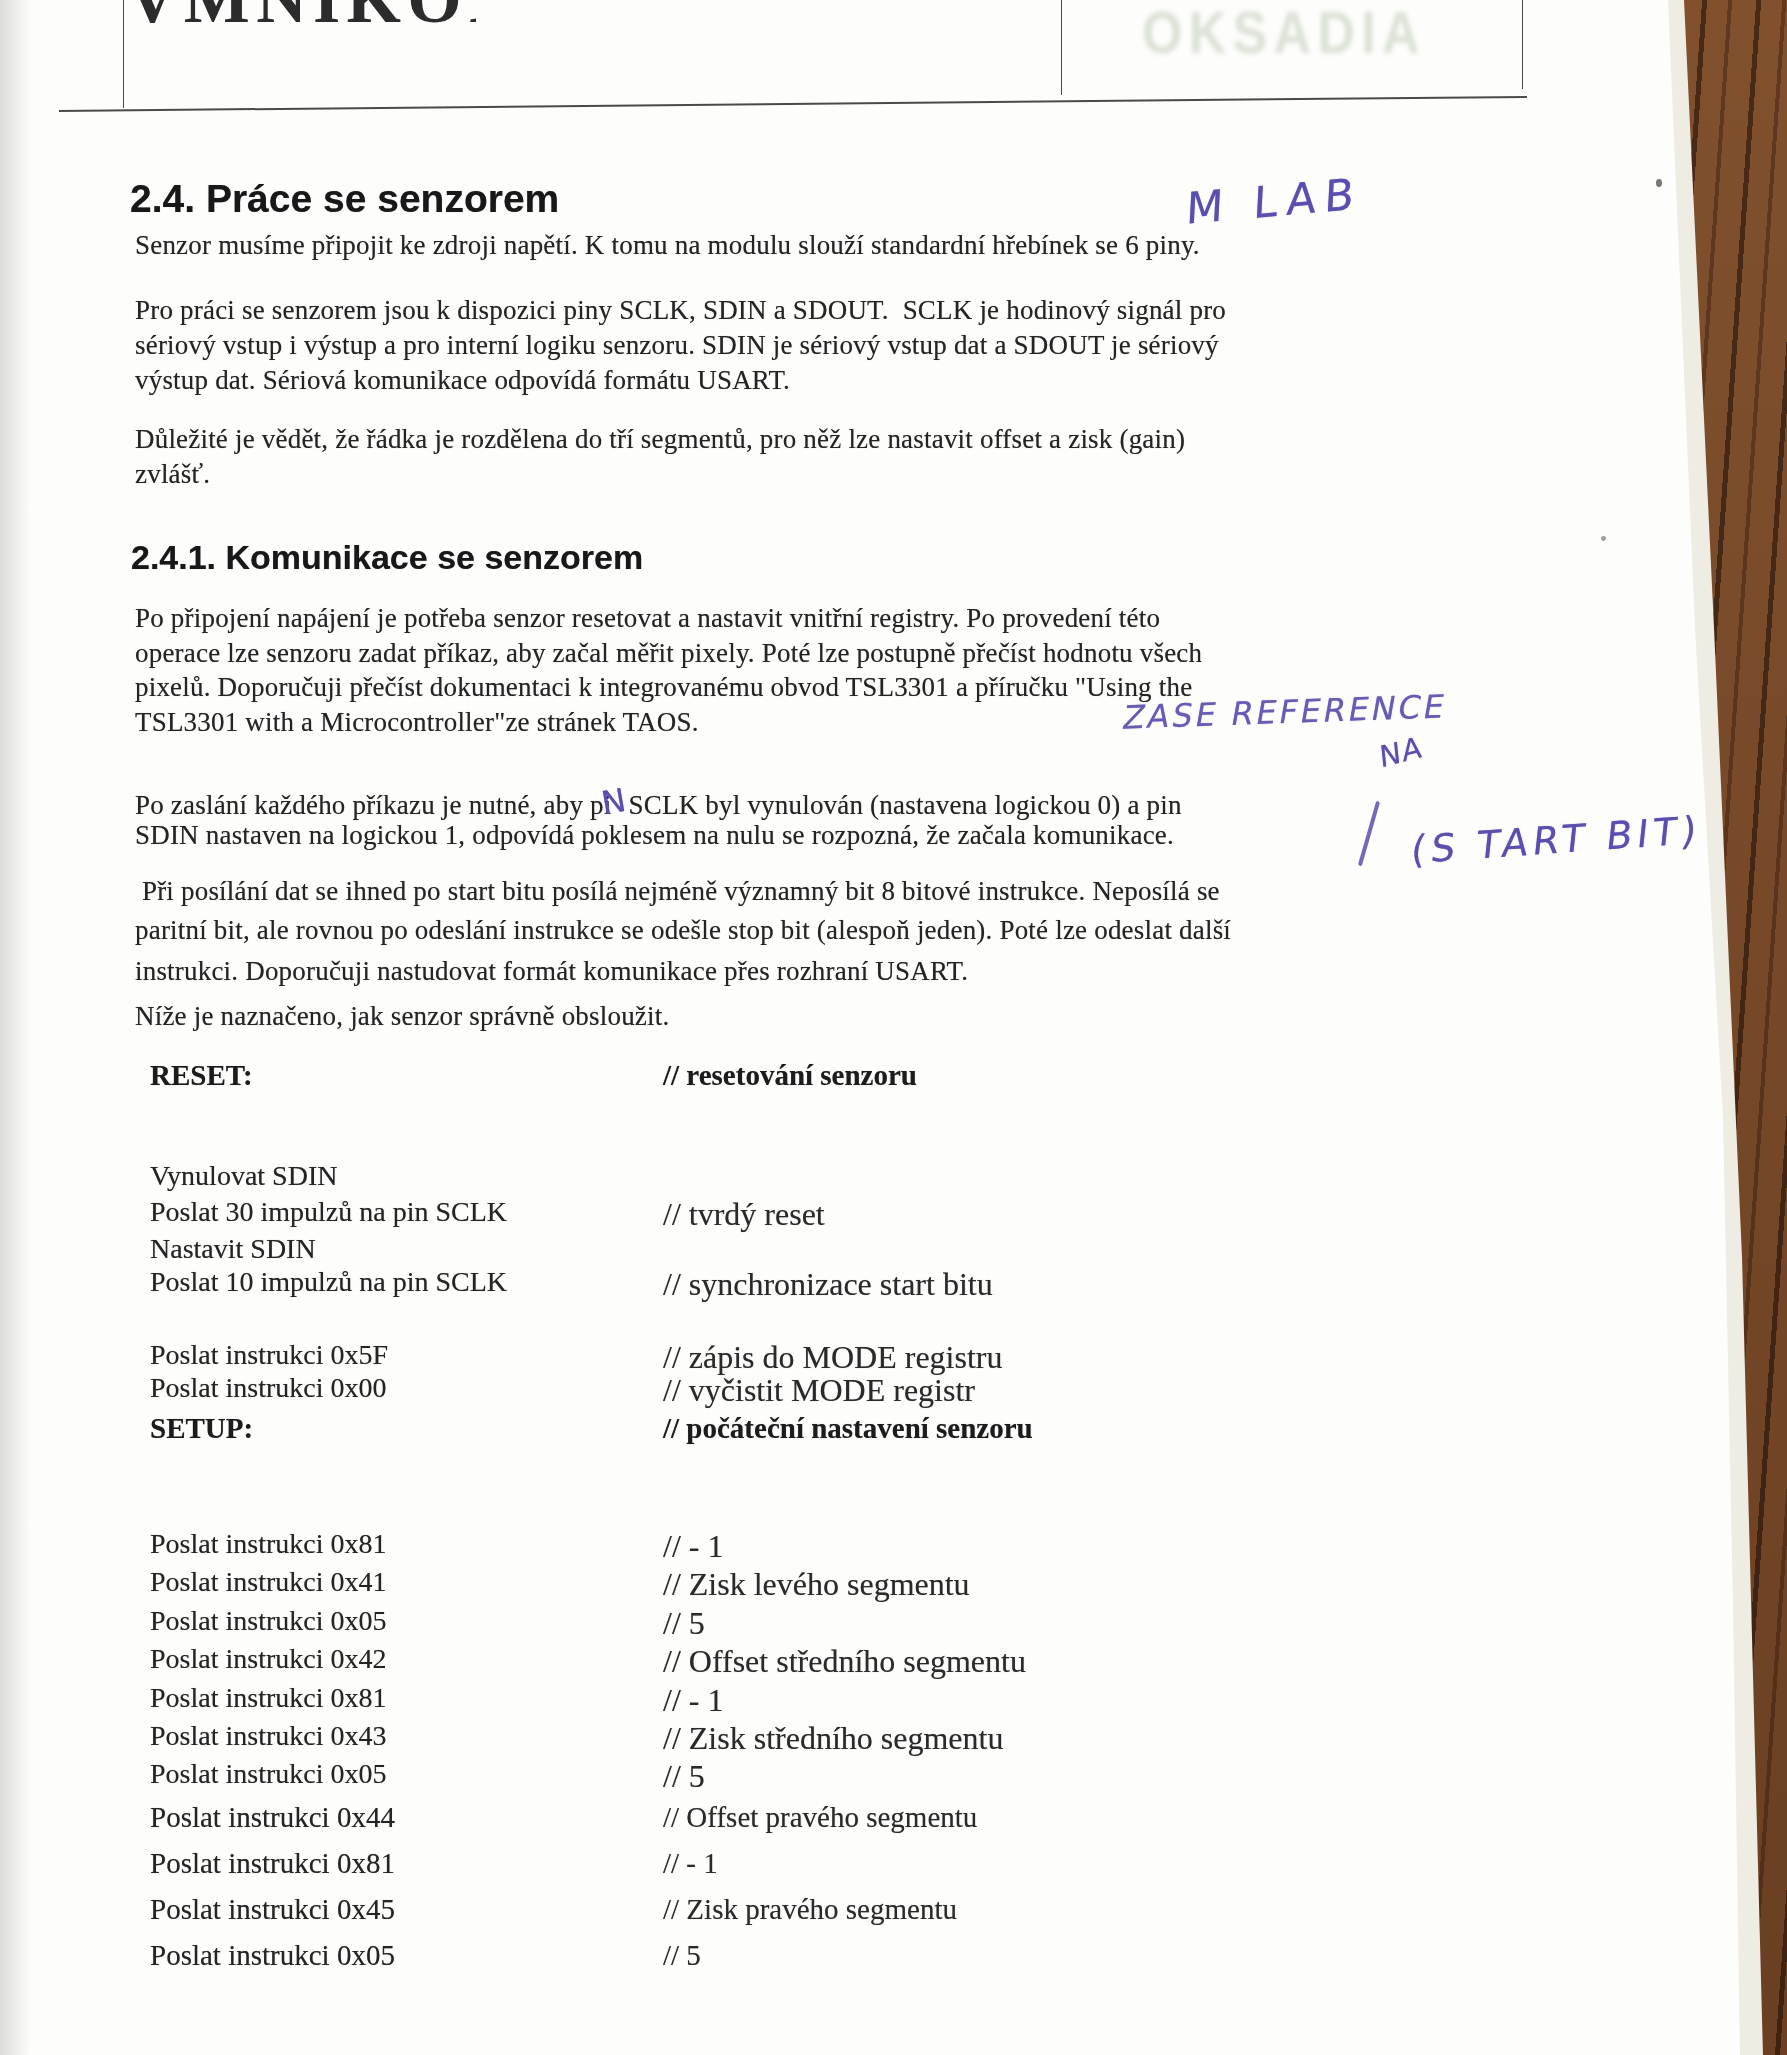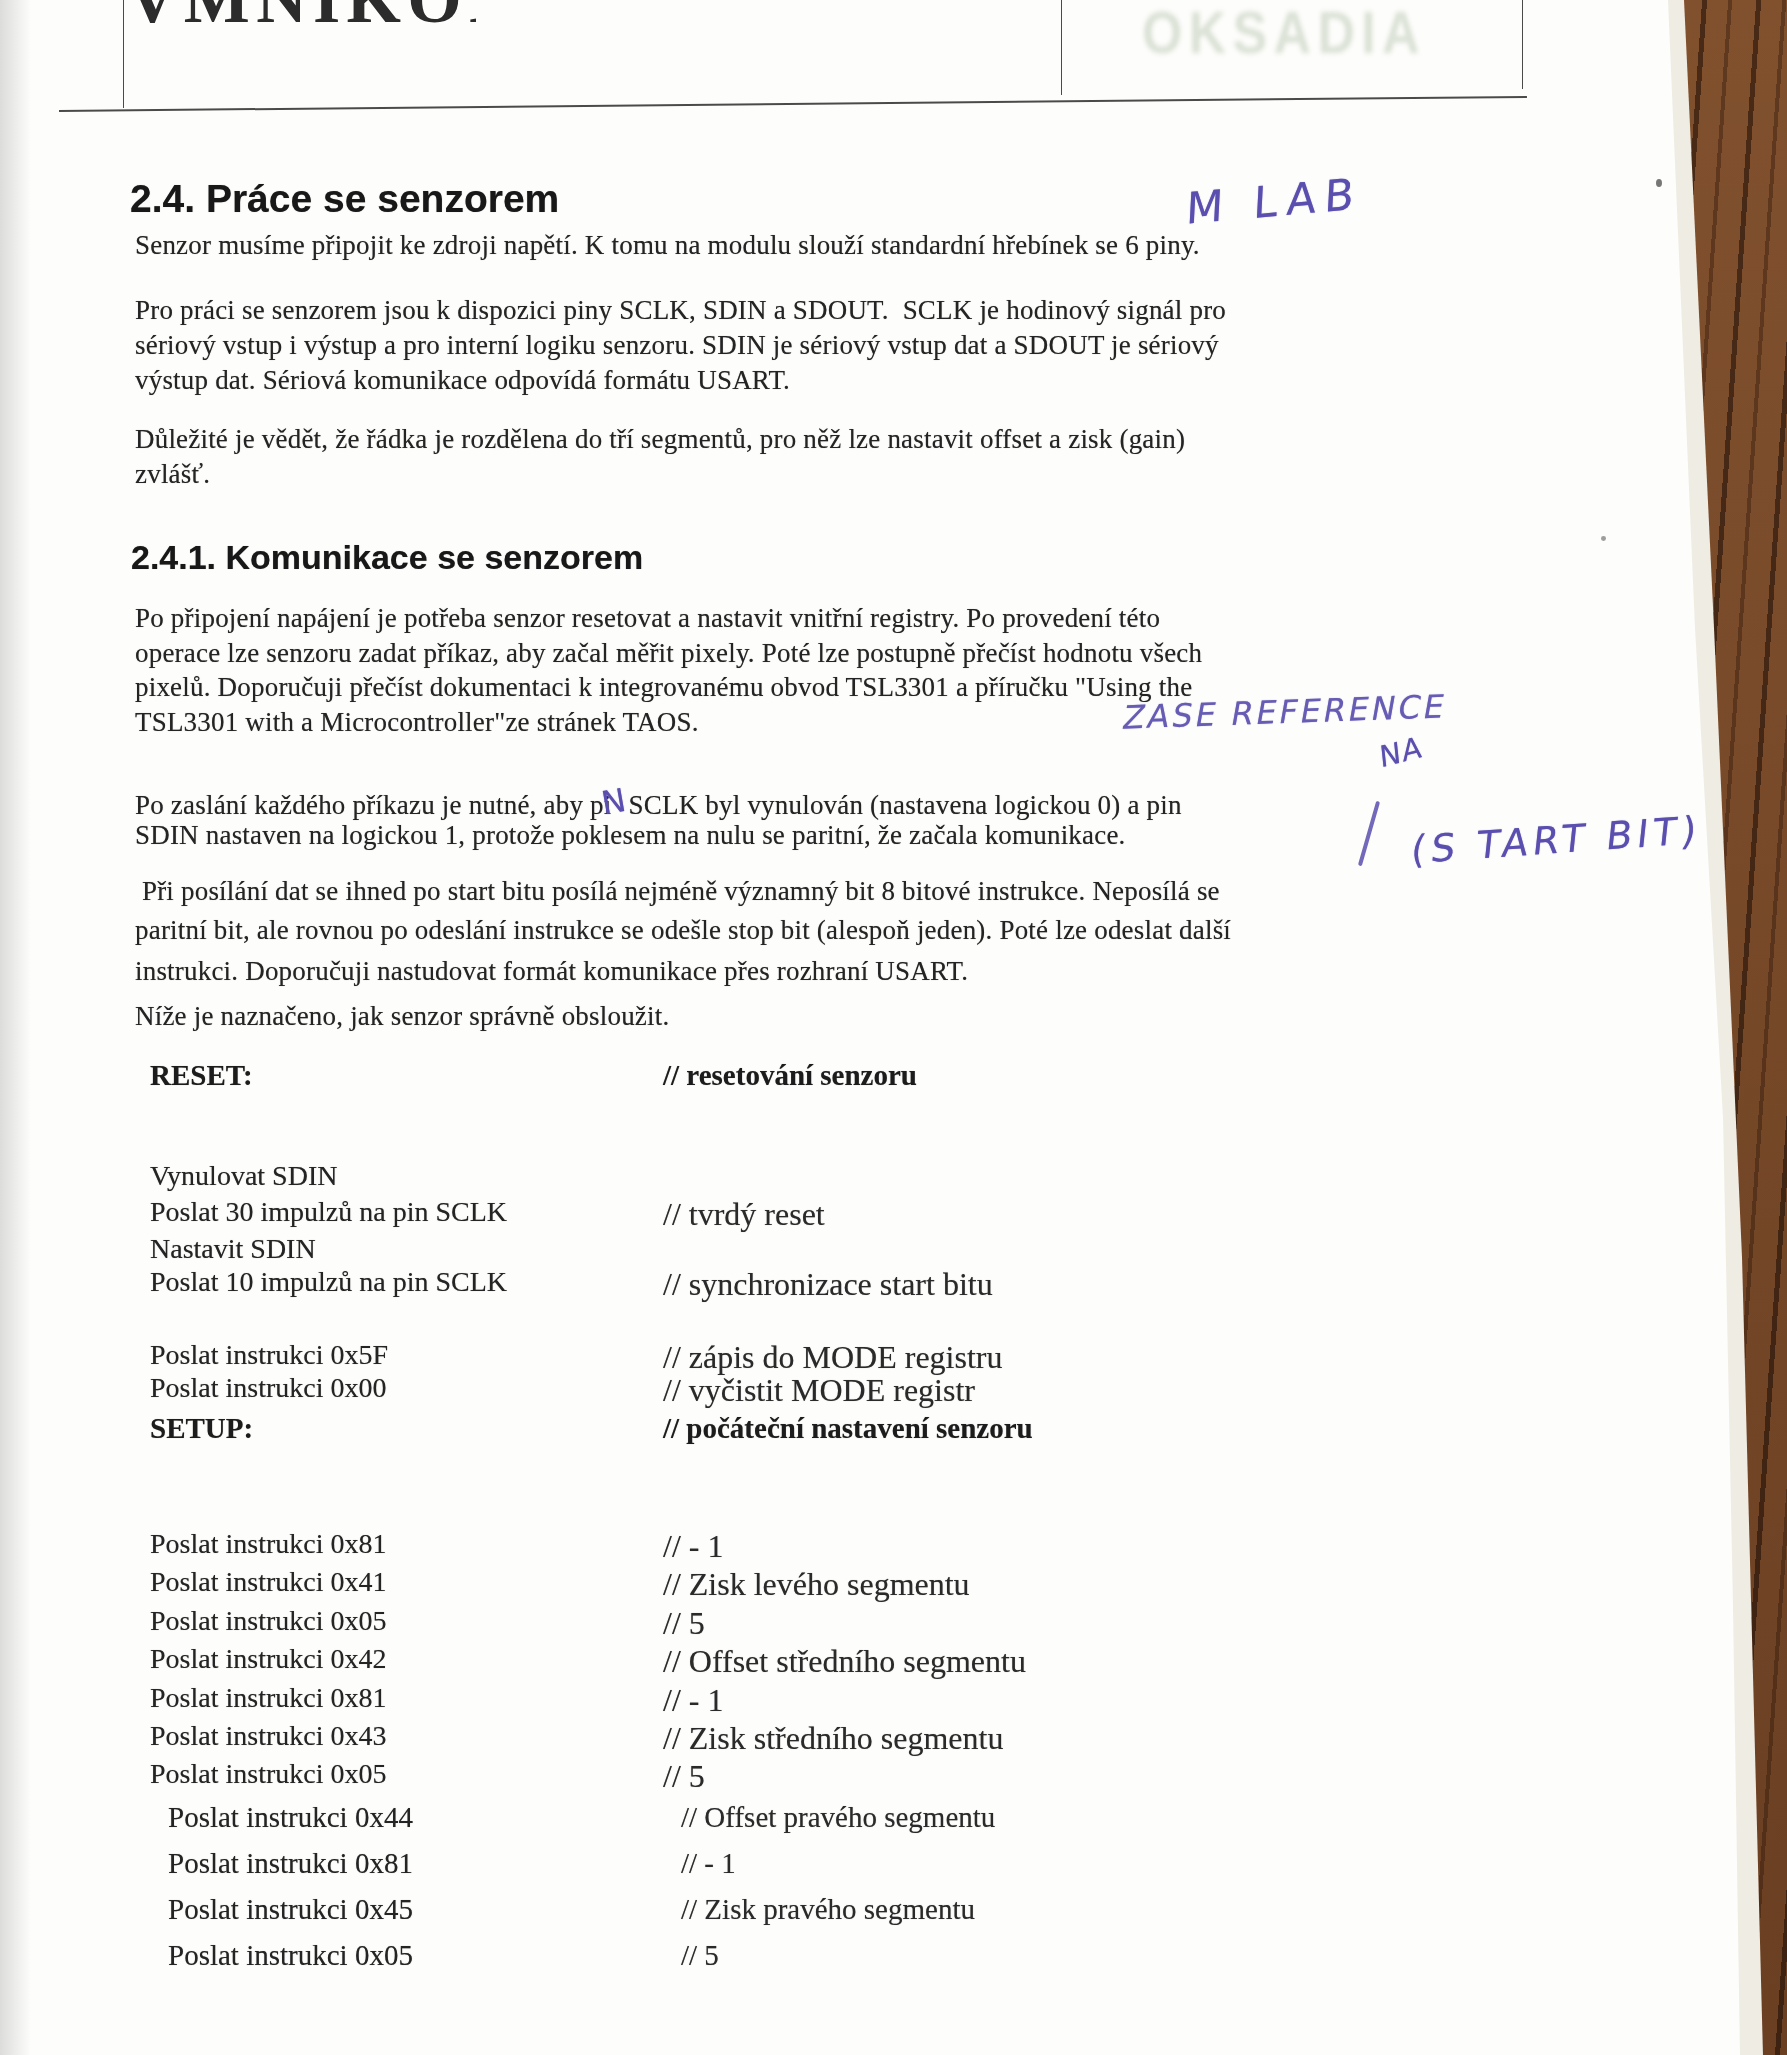--- a/index.html
+++ b/index.html
@@ -40,21 +40,21 @@
   
   .pl{position:absolute;left:135px;font-size:27px;letter-spacing:0.2px;color:#242424;
       white-space:pre;text-shadow:0 0 0.8px rgba(70,70,70,.55);}
   
   .row{position:absolute;left:0;width:1786px;height:39px;text-decoration:underline;}
   .cmd{position:absolute;left:150px;font-size:28px;color:#242424;white-space:pre;
        text-shadow:0 0 0.8px rgba(70,70,70,.55);}
   .cmt{position:absolute;left:663px;font-size:32px;color:#2a2a2a;white-space:pre;
        text-shadow:0 0 0.8px rgba(70,70,70,.55);}
   .hdr .cmd,.hdr .cmt{font-weight:bold;font-size:29px;color:#1c1c1c;}
-  .big .cmd,.big .cmt{font-size:29px;margin-left:18px;}
+  .big .cmd,.big .cmt{font-size:29px;}
   
   .hw{position:absolute;color:#5a4fae;font-family:"DejaVu Sans",sans-serif;
       white-space:nowrap;text-shadow:0 0 1px rgba(90,79,174,.65);}
   .hw-mlab{left:1186px;top:176px;font-size:43px;letter-spacing:8.4px;
       transform:rotate(-5deg) skewX(-8deg);}
   .hw-ref{left:1123px;top:693px;font-size:32px;letter-spacing:2.8px;
       transform:rotate(-2deg) skewX(-12deg);opacity:.92;}
   .hw-na{left:1379px;top:735px;font-size:29px;letter-spacing:1.4px;
       transform:rotate(-14deg) skewX(-8deg);}
   .hw-arrow{position:absolute;left:1367px;top:800px;width:3.5px;height:67px;
@@ -105,21 +105,21 @@
 
   <div class="pl" style="top:424px">Důležité je vědět, že řádka je rozdělena do tří segmentů, pro něž lze nastavit offset a zisk (gain)</div>
   <div class="pl" style="top:459px">zvlášť.</div>
 
   <div class="pl" style="top:603px">Po připojení napájení je potřeba senzor resetovat a nastavit vnitřní registry. Po provedení této</div>
   <div class="pl" style="top:638px">operace lze senzoru zadat příkaz, aby začal měřit pixely. Poté lze postupně přečíst hodnotu všech</div>
   <div class="pl" style="top:672px">pixelů. Doporučuji přečíst dokumentaci k integrovanému obvod TSL3301 a příručku "Using the</div>
   <div class="pl" style="top:707px">TSL3301 with a Microcontroller"ze stránek TAOS.</div>
 
   <div class="pl" style="top:784px"><span>Po zaslání každého příkazu je nutné, aby pi</span><span class="overN">N</span><span> SCLK byl vynulován (nastavena logickou 0) a pin</span></div>
-  <div class="pl" style="top:820px">SDIN nastaven na logickou 1, protože poklesem na nulu se paritní, že začala komunikace.</div>
+  <div class="pl" style="top:820px">SDIN nastaven na logickou 1, odpovídá poklesem na nulu se rozpozná, že začala komunikace.</div>
 
   <div class="pl" style="top:876px"> Při posílání dat se ihned po start bitu posílá nejméně významný bit 8 bitové instrukce. Neposílá se</div>
   <div class="pl" style="top:915px">paritní bit, ale rovnou po odeslání instrukce se odešle stop bit (alespoň jeden). Poté lze odeslat další</div>
   <div class="pl" style="top:956px">instrukci. Doporučuji nastudovat formát komunikace přes rozhraní USART.</div>
 
   <div class="pl" style="top:1001px">Níže je naznačeno, jak senzor správně obsloužit.</div>
 
   <div class="row hdr" style="top:1059px">
     <span class="cmd">RESET:</span>
     <span class="cmt">// resetování senzoru</span>

